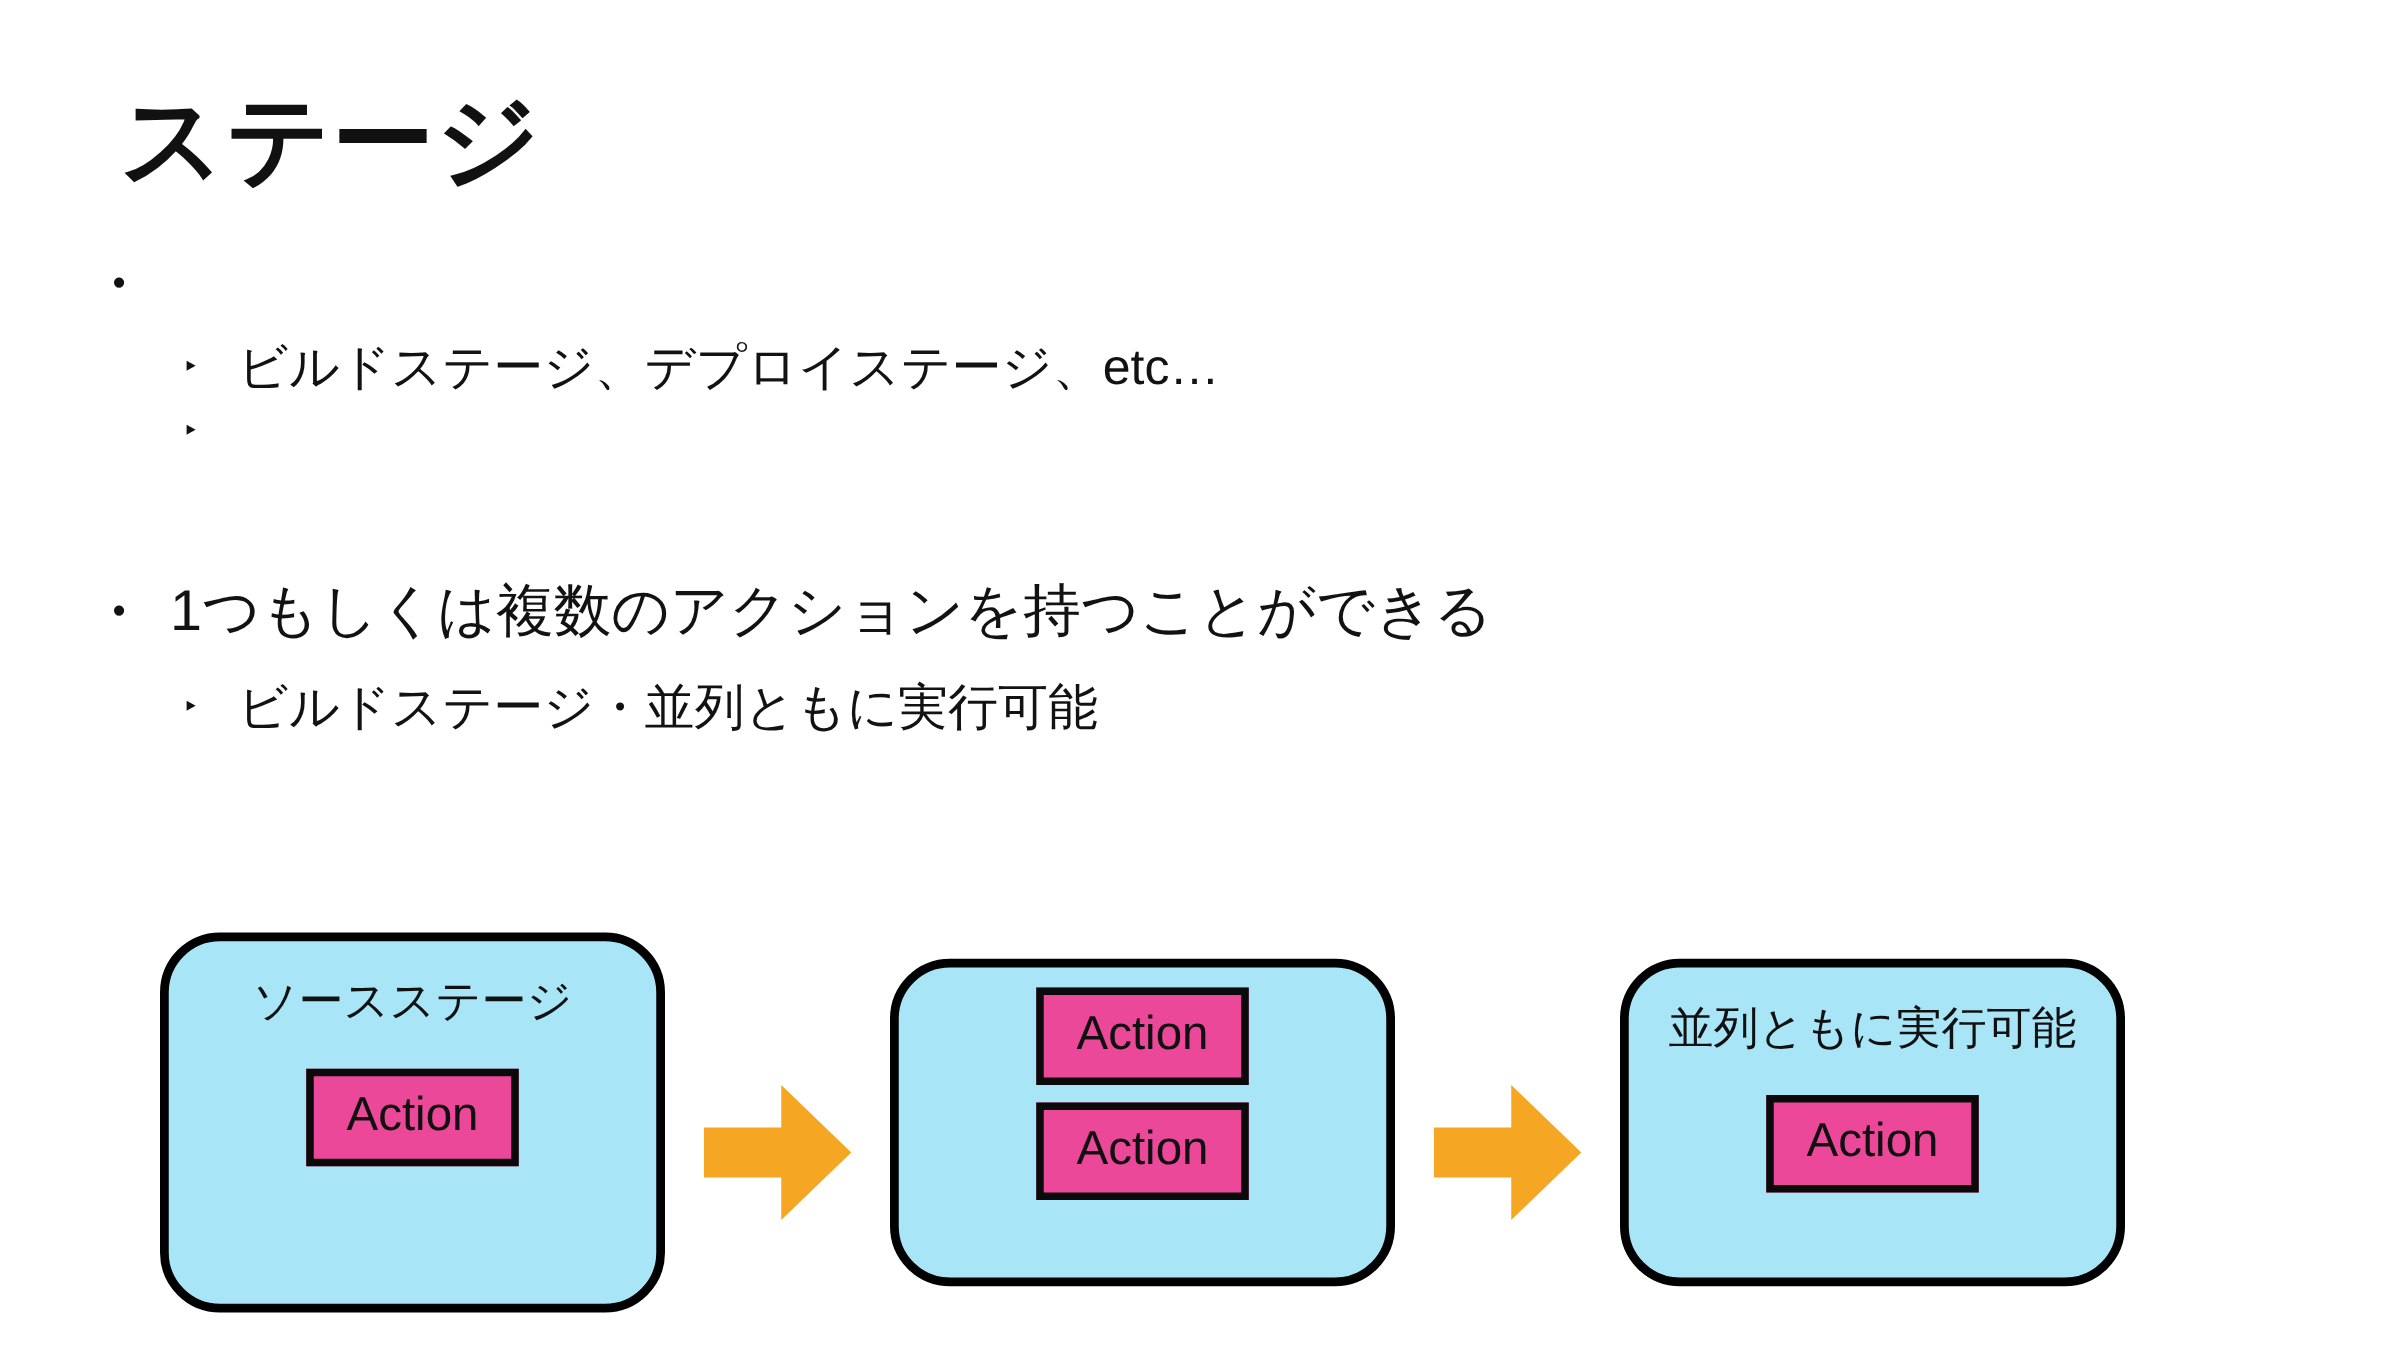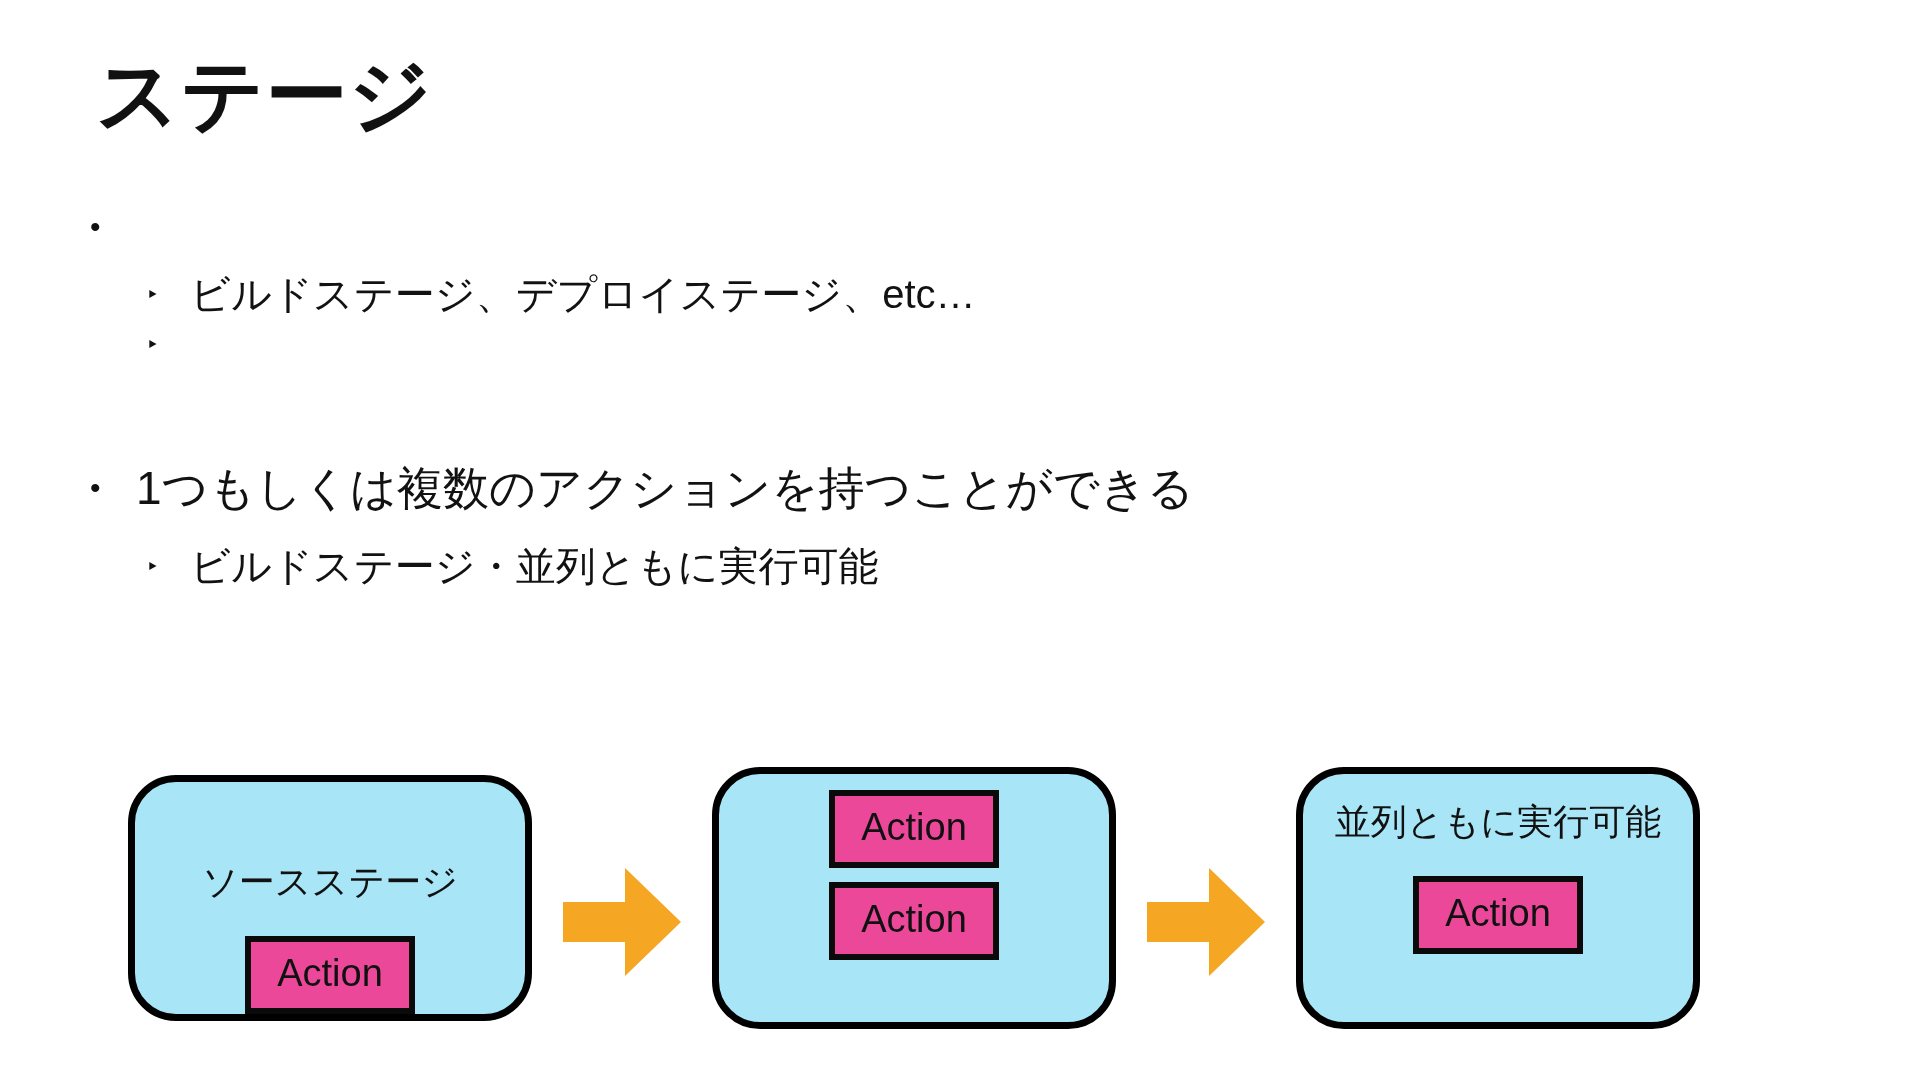--- a/index.html
+++ b/index.html
@@ -20,21 +20,21 @@
     position: relative;
     width: 1920px;
     height: 1080px;
     background: #ffffff;
   }
 
   
   .slide-title {
     position: absolute;
     left: 96px;
-    top: 52px;
+    top: 70px;
     font-size: 82px;
     font-weight: 700;
     letter-spacing: 0.01em;
     line-height: 1.05;
     color: #111111;
     white-space: nowrap;
   }
 
   
   .bullet-area {
@@ -103,21 +103,21 @@
   .stage-box {
     box-sizing: border-box;
     background: #A8E6F7;
     border: 7px solid #000000;
     border-radius: 48px;
     display: flex;
     flex-direction: column;
     align-items: center;
     position: relative;
   }
-  .stage-source  { width: 404px; height: 246px; justify-content: flex-end; }
+  .stage-source  { width: 404px; height: 304px; }
   .stage-build   { width: 404px; height: 262px; }
   .stage-deploy  { width: 404px; height: 262px; }
 
   .stage-label {
     font-size: 36px;
     line-height: 1;
     color: #111111;
     margin-top: 30px;
     white-space: nowrap;
   }

